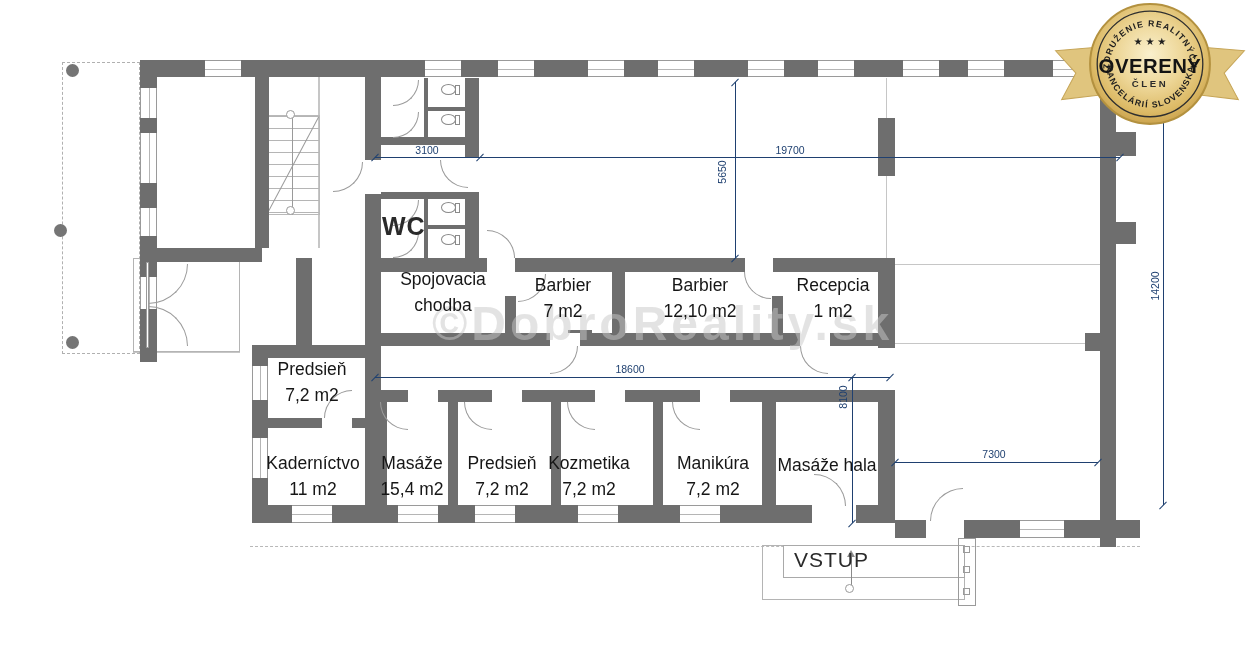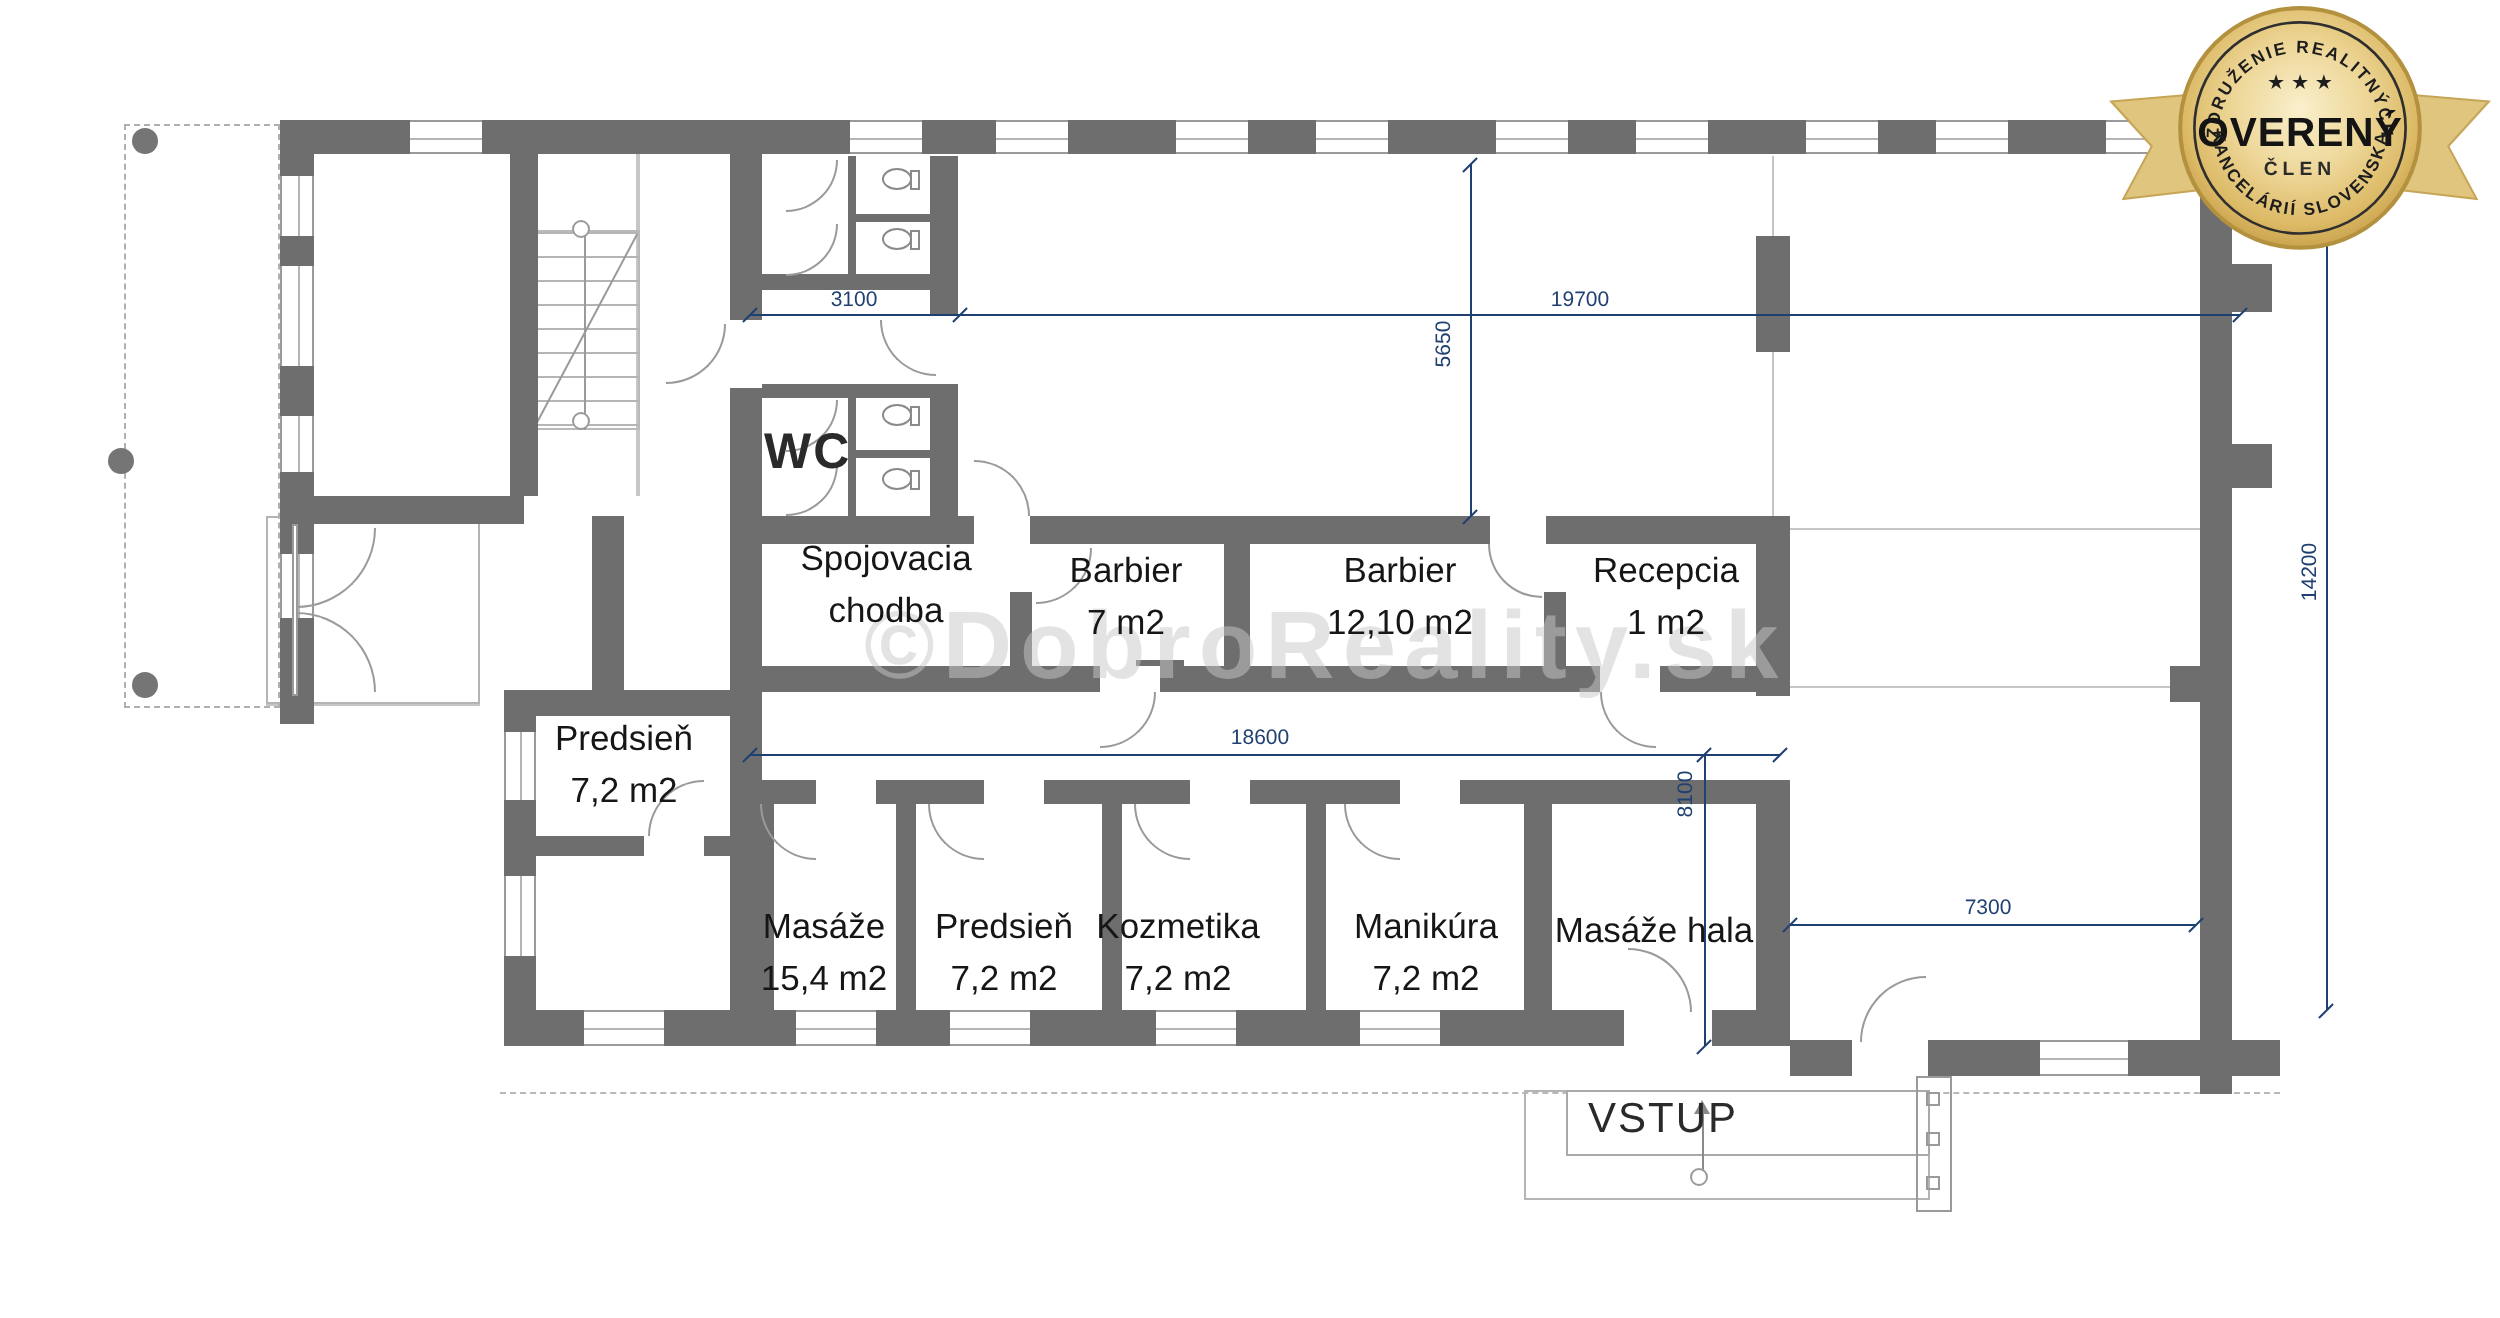--- a/index.html
+++ b/index.html
@@ -59,20 +59,24 @@
   </div>
   <div class="rlabel" style="left:778px;top:272px;width:110px;">
     <span class="l1">Recepcia</span>
     <span class="l2">1 m2</span>
   </div>
   <div class="rlabel" style="left:256px;top:356px;width:112px;">
     <span class="l1">Predsieň</span>
     <span class="l2">7,2 m2</span>
   </div>
   <div class="wclabel" style="left:382px;top:212px;">WC</div>
+  <div class="rlabel" style="left:253px;top:450px;width:120px;">
+    <span class="l1">Kaderníctvo</span>
+    <span class="l2">11 m2</span>
+  </div>
   <div class="rlabel" style="left:376px;top:450px;width:72px;">
     <span class="l1">Masáže</span>
     <span class="l2">15,4 m2</span>
   </div>
   <div class="rlabel" style="left:455px;top:450px;width:94px;">
     <span class="l1">Predsieň</span>
     <span class="l2">7,2 m2</span>
   </div>
   <div class="rlabel" style="left:540px;top:450px;width:98px;">
     <span class="l1">Kozmetika</span>

